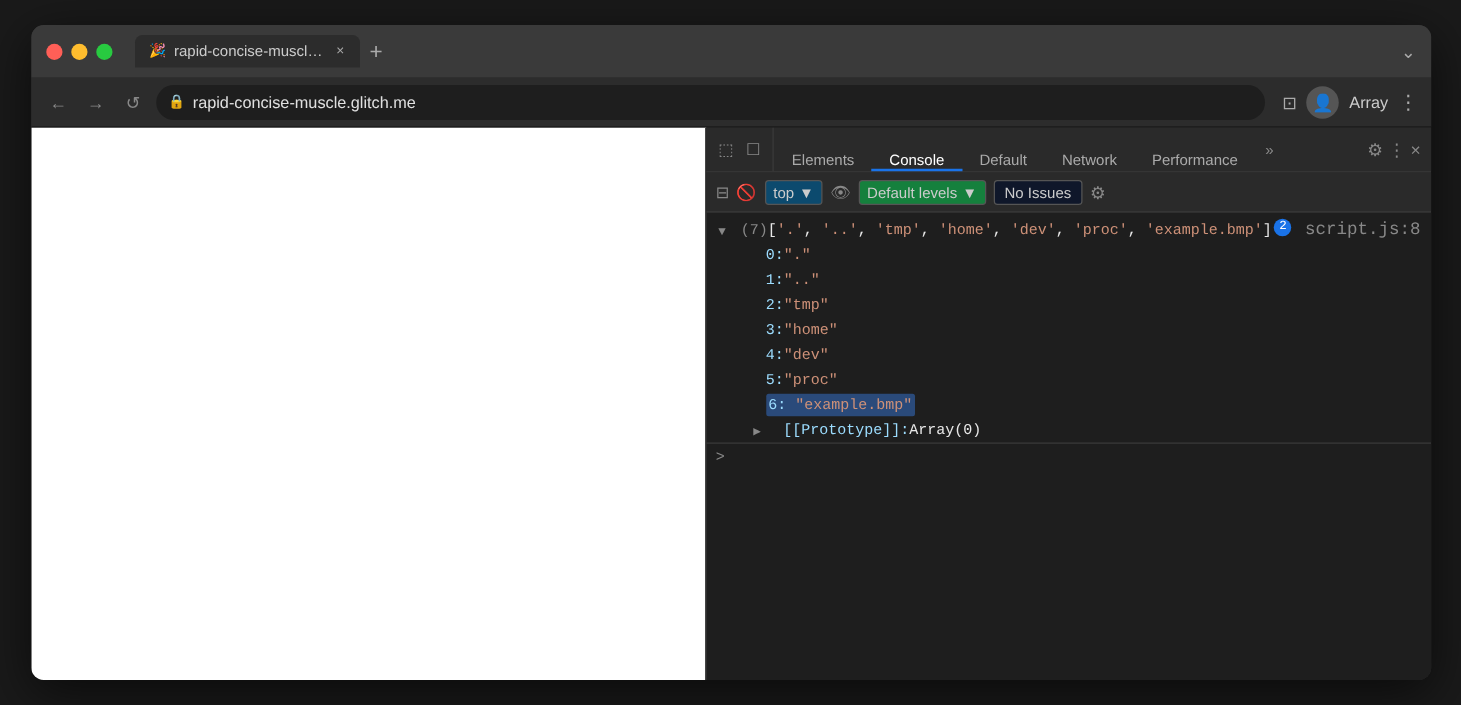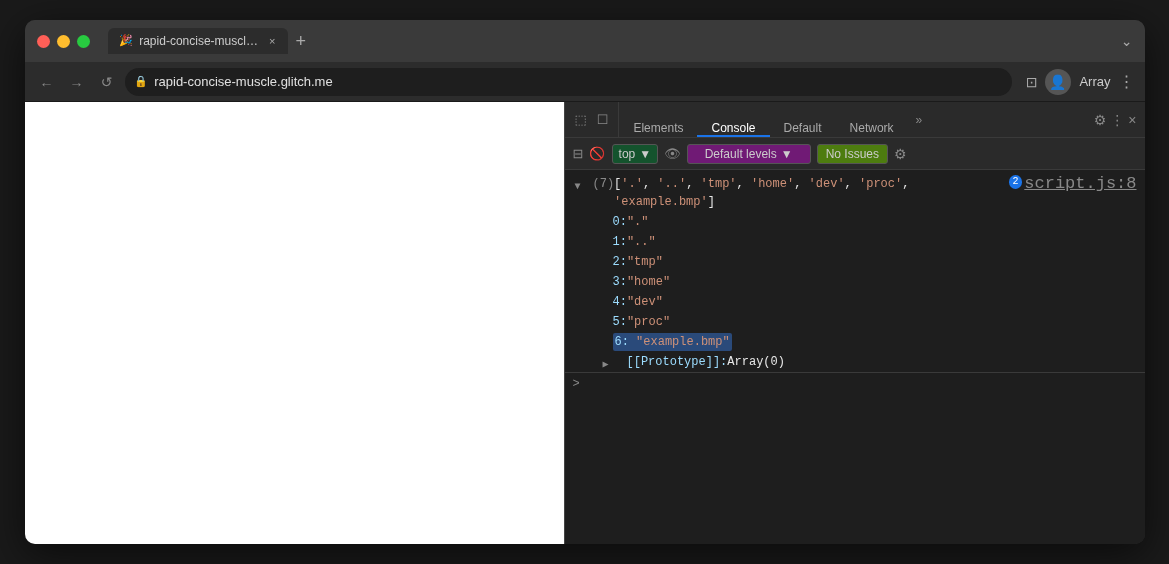--- a/index.html
+++ b/index.html
@@ -271,21 +271,21 @@
       color: #888;
       font-size: 13px;
       cursor: pointer;
     }
     .console-clear {
       color: #888;
       font-size: 13px;
       cursor: pointer;
     }
     .top-selector {
-      background: #14532d;
+      background: #0c4a6e;
       border: 1px solid #555;
       border-radius: 3px;
       color: #ccc;
       font-size: 12px;
       padding: 2px 6px;
       display: flex;
       align-items: center;
       gap: 4px;
       cursor: pointer;
     }
@@ -298,33 +298,33 @@
       flex: 1;
       background: #1e1e1e;
       border: 1px solid #555;
       border-radius: 3px;
       color: #ccc;
       font-size: 12px;
       padding: 2px 8px;
       height: 22px;
     }
     .default-levels {
-      background: #701a75;
+      background: #15803d;
       border: 1px solid #555;
       border-radius: 3px;
       color: #ccc;
       font-size: 12px;
-      padding: 2px 17px;
+      padding: 2px 6px;
       display: flex;
       align-items: center;
       gap: 4px;
       cursor: pointer;
     }
     .no-issues-btn {
-      background: #4d7c0f;
+      background: #0f172a;
       border: 1px solid #555;
       border-radius: 3px;
       color: #ccc;
       font-size: 12px;
       padding: 2px 8px;
       cursor: pointer;
     }
     .console-settings-icon {
       color: #888;
       font-size: 14px;
@@ -358,23 +358,22 @@
     }
 
     .console-entry {
       display: flex;
       align-items: flex-start;
       width: 100%;
     }
 
     .source-link {
       color: #888;
-      font-size: 17px;
+      font-size: 14px;
       margin-left: auto;
-      text-decoration: underline;
       cursor: pointer;
     }
 
     
     .c-white { color: #e8e8e8; }
     .c-gray { color: #888; }
 
     .indent-1 { padding-left: 48px; }
 
     .prop-key { color: #9cdcfe; }
@@ -467,20 +466,23 @@
           </div>
           <div class="devtools-tab active">
             <span>Console</span>
           </div>
           <div class="devtools-tab">
             <span>Default</span>
           </div>
           <div class="devtools-tab">
             <span>Network</span>
           </div>
+          <div class="devtools-tab">
+            <span>Performance</span>
+          </div>
           <span class="devtools-tab-more">»</span>
         </div>
         <div class="devtools-settings">
           <span class="devtools-settings-icon">⚙</span>
           <span class="devtools-settings-icon">⋮</span>
           <span class="devtools-settings-icon">×</span>
         </div>
       </div>
 
       <div class="console-toolbar">

